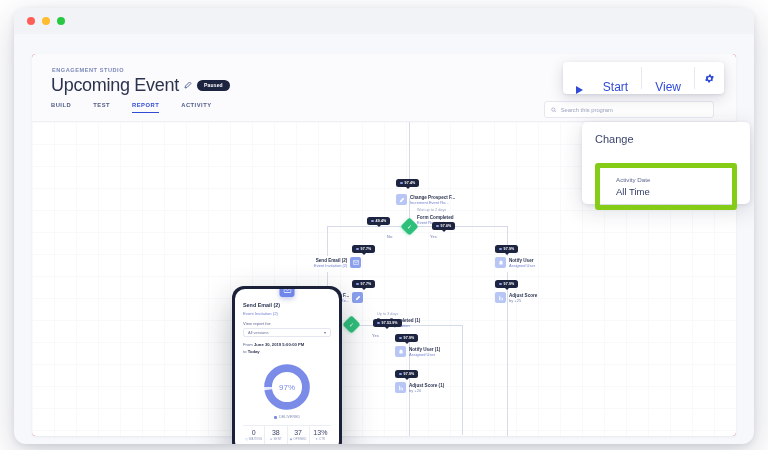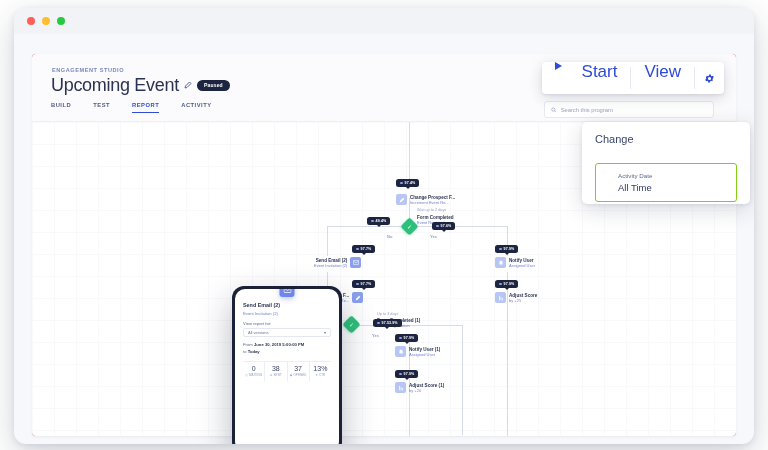--- a/index.html
+++ b/index.html
@@ -81,23 +81,23 @@
 
   
   #action-bar {
     position: absolute; right: 12px; top: 8px;
     height: 32px; display: flex; align-items: stretch;
     background: #ffffff; border-radius: 4px;
     box-shadow: 0 4px 14px rgba(30,38,70,.16), 0 1px 3px rgba(30,38,70,.10);
     z-index: 40;
   }
   .act-btn {
-    display: flex; align-items: flex-start; gap: 20px;
+    display: flex; align-items: flex-end; gap: 20px;
     padding: 0 13px; cursor: pointer;
-    font-size: 17px; color: #2f4bd8; font-weight: 400;
+    font-size: 12px; color: #2f4bd8; font-weight: 400;
   }
   .act-sep { width: 1px; background: #e7e9f2; margin: 5px 0; }
   #play-icon {
     width: 0; height: 0;
     border-left: 7px solid #2f4bd8;
     border-top: 4.5px solid transparent;
     border-bottom: 4.5px solid transparent;
   }
   #gear-btn { padding: 0 9px; display: flex; align-items: center; cursor: pointer; }
 
@@ -194,22 +194,22 @@
   #filter-panel {
     position: absolute; right: 4px; top: 114px;
     width: 168px; height: 82px;
     background: #ffffff; border-radius: 5px;
     box-shadow: 0 6px 22px rgba(30,38,70,.16), 0 1px 4px rgba(30,38,70,.10);
     padding: 11px 13px;
     z-index: 60;
   }
   #filter-title { font-size: 11px; color: #3b456e; margin-bottom: 9px; }
   #filter-card {
-    border: 1px solid #84cc16; border-radius: 3px;
-    padding: 8px 22px;
+    border: 5px solid #84cc16; border-radius: 3px;
+    padding: 8px 16px;
     margin-top: 18px;
   }
   #filter-field-label { font-size: 6.2px; color: #5d6890; margin-bottom: 3px; }
   #filter-field-value { font-size: 9.5px; color: #2f3a63; }
 
   
   #phone {
     position: absolute; left: 218px; top: 278px;
     width: 110px; height: 168px;
     background: #1b2138;
@@ -535,20 +535,33 @@
         <span>All versions</span>
         <span>▾</span>
       </div>
       <div id="rep-range">
         <span>From</span>
         <b>June 30, 2019 5:00:00 PM</b><br>
         <span>to</span>
         <b>Today</b>
       </div>
 
+      <div id="donut-wrap">
+        <div id="donut">
+          <svg width="50" height="50" viewBox="0 0 42 42">
+            <circle cx="21" cy="21" r="15.9" fill="none" stroke="#e7eafb" stroke-width="6.5"></circle>
+            <circle id="donut-arc" cx="21" cy="21" r="15.9" fill="none" stroke="#7b8ce8" stroke-width="6.5" stroke-dasharray="96.90556699263075 2.9970793915246645" stroke-dashoffset="0" transform="rotate(-90 21 21)"></circle>
+          </svg>
+          <div id="donut-label">97%</div>
+        </div>
+        <div id="donut-legend">
+          <span class="sw"></span>
+          <span>DELIVERED</span>
+        </div>
+      </div>
 
       <div id="stats">
         <div class="stat-row">
           <div class="stat">
             <div class="stat-val">0</div>
             <div class="stat-lbl">
                 <i>◷</i>
                 <span>WAITING</span>
               </div>
           </div>

